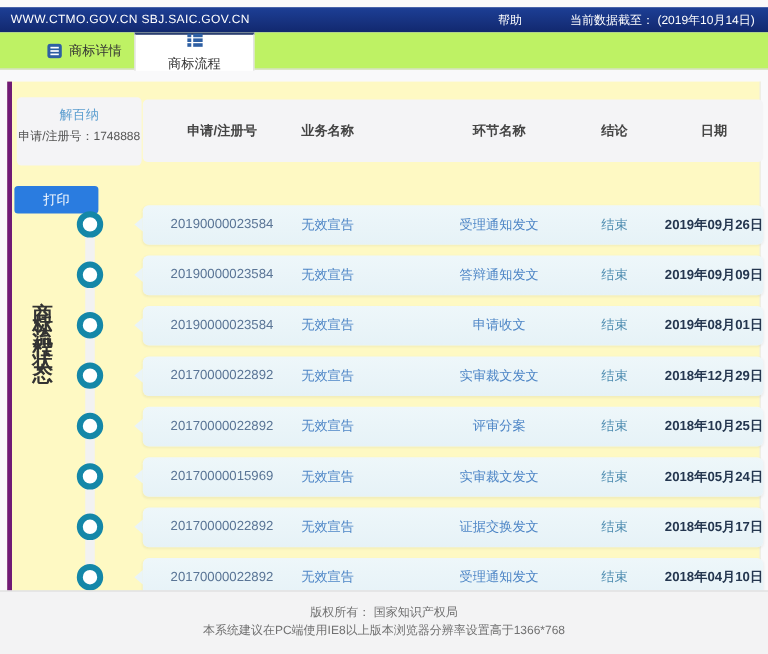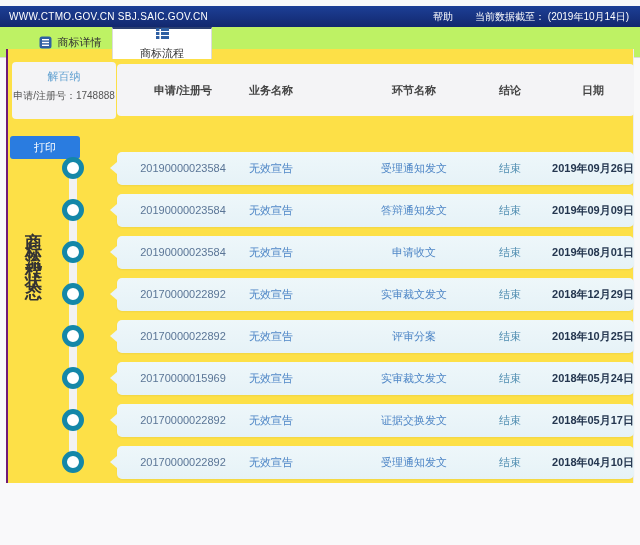--- a/index.html
+++ b/index.html
@@ -16,32 +16,32 @@
   html,body{background:#fff;}
   body{font-family:"Liberation Sans","DejaVu Sans",sans-serif;}
   .page{position:relative;width:640px;height:545px;background:#f9f9fa;overflow:hidden;}
 
   
   .topbar{position:absolute;top:6px;left:0;right:0;height:21px;
     background:linear-gradient(180deg,#1d3f96,#12286e);
     color:#fff;display:flex;align-items:center;padding:0 9px;font-size:10px;}
   .topbar .site{letter-spacing:.3px;}
   .topbar .spacer{flex:1;}
-  .topbar .help{margin-right:22px;cursor:pointer;}
+  .topbar .help{margin-right:40px;cursor:pointer;}
   .topbar .cutoff{margin-right:2px;}
 
   
   .tabbar{position:absolute;top:27px;left:0;right:0;height:31px;background:#bef264;border-bottom:1px solid #dcdcdc;}
   .tab{position:absolute;top:0;height:31px;display:flex;align-items:center;justify-content:center;gap:6px;font-size:11px;color:#333;cursor:pointer;}
   .tab-details{left:28px;width:84px;}
   .tab-process{left:112px;width:100px;height:32px;background:#fff;border:1px solid #dcdcdc;border-top:2px solid var(--active-tab-border);border-bottom:none;z-index:2;flex-direction:column;}
   .tab .ticon{display:inline-flex;line-height:0;}
 
   
-  .panel{position:absolute;top:49px;left:6px;width:628px;height:434px;background:#fde047;border-left:2px solid #701a75;border-right:1px solid #ececec;}
+  .panel{position:absolute;top:68px;left:6px;width:628px;height:434px;background:#fef9c3;border-left:4px solid #701a75;border-right:1px solid #ececec;}
 
   .info-card{position:absolute;left:4px;top:13px;width:104px;height:57px;background:#f4f4f6;border-radius:4px;text-align:center;padding-top:7px;}
   .info-card .tm-name{font-size:11px;color:#5e9fd0;margin-bottom:4px;}
   .info-card .tm-line{font-size:10px;color:#555;line-height:15px;}
 
   .header-band{position:absolute;left:109px;top:15px;width:517px;height:52px;background:#f4f4f6;border-radius:4px;}
   .cell{position:absolute;top:50%;transform:translate(-50%,-50%);white-space:nowrap;}
   .c1{left:52px;padding-left:28px;}
   .c2{left:154px;}
   .c3{left:297px;}
@@ -203,14 +203,18 @@
     <span class="cell c1">20170000022892</span>
     <span class="cell c2">无效宣告</span>
     <span class="cell c3">受理通知发文</span>
     <span class="cell c4">结束</span>
     <span class="cell c5">2018年04月10日</span>
   </div>
 </div>
 
   </div>
 
+  <div class="footer">
+    <div>版权所有： 国家知识产权局</div>
+    <div>本系统建议在PC端使用IE8以上版本浏览器分辨率设置高于1366*768</div>
+  </div>
 
 </div>
 
 </body></html>

